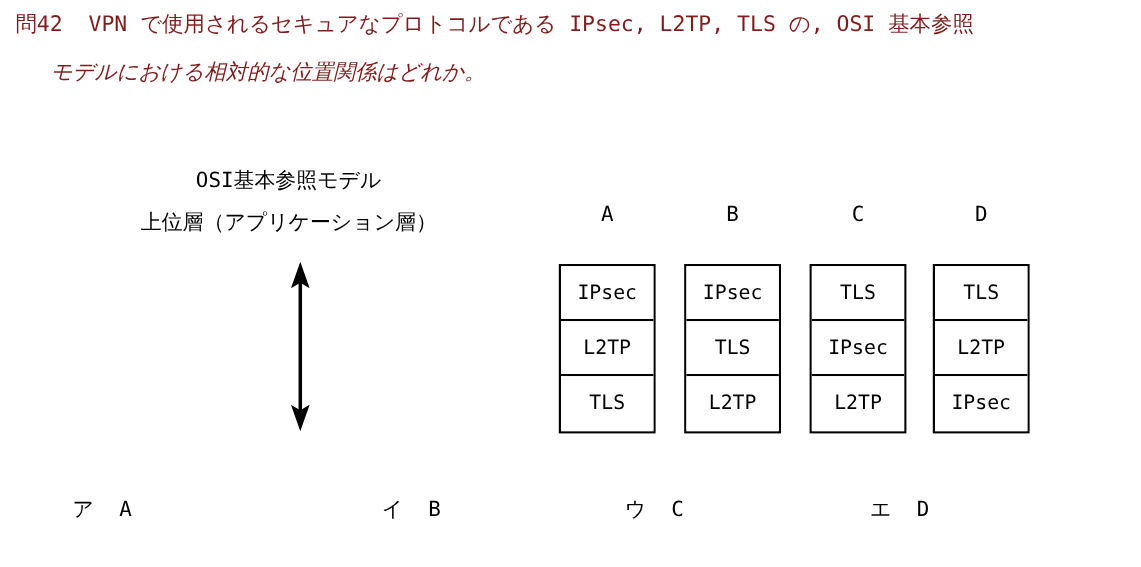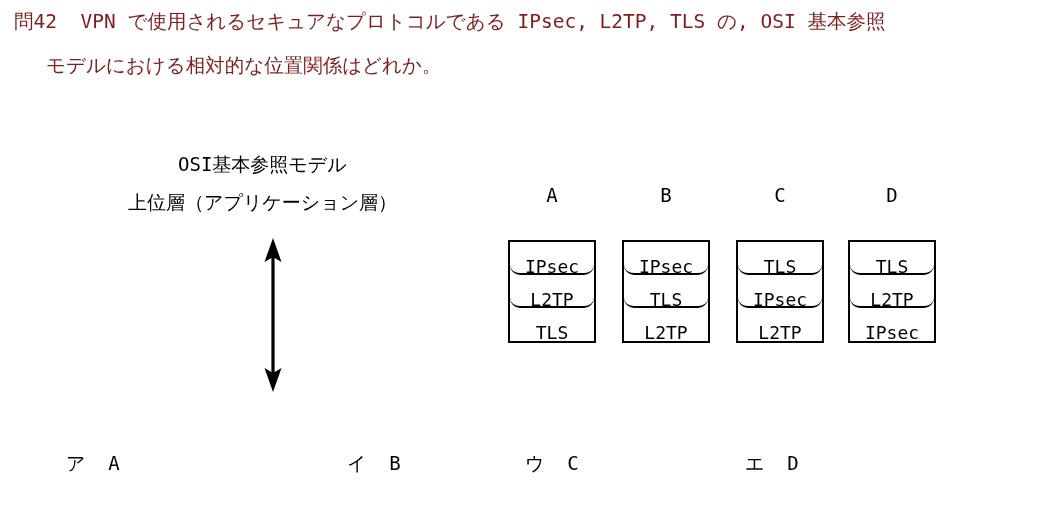--- a/index.html
+++ b/index.html
@@ -33,20 +33,21 @@
   }
   #q-line-1 {
     position: absolute;
     left: 14px;
     top: 0px;
   }
   #q-line-2 {
     position: absolute;
     left: 46px;
     top: 44px;
+    font-style: italic;
   }
 
   
   #osi-figure {
     position: absolute;
     left: 0;
     top: 0;
     width: 470px;
     height: 430px;
   }
@@ -104,29 +105,28 @@
   .col-stack {
     position: absolute;
     top: 57px;
     left: 0;
     width: 88px;
     border: 2px solid #000;
     box-sizing: border-box;
     background: #fff;
   }
   .col-cell {
-    height: 33px;
+    height: 50px;
     line-height: 49px;
     text-align: center;
     font-size: 18px;
     border-bottom: 2px solid #000;
     box-sizing: border-box;
     background: #fff;
     white-space: pre;
-    border-radius: 10px;
   }
   .col-cell:last-child {
     border-bottom: none;
   }
 
   
   #answers-row {
     position: absolute;
     left: 0;
     top: 448px;
@@ -198,15 +198,15 @@
       <div class="col-cell">L2TP</div>
       <div class="col-cell">IPsec</div>
     </div>
   </div>
 
 </div>
 
 <div id="answers-row">
   <div class="answer-item" style="left:66px;">ア  A</div>
   <div class="answer-item" style="left:303px;margin-left:44px;">イ  B</div>
-  <div class="answer-item" style="left:525px;">ウ  C</div>
-  <div class="answer-item" style="left:745px;">エ  D</div>
+  <div class="answer-item" style="left:568px;">ウ  C</div>
+  <div class="answer-item" style="left:791px;">エ  D</div>
 </div>
 
 </body></html>

